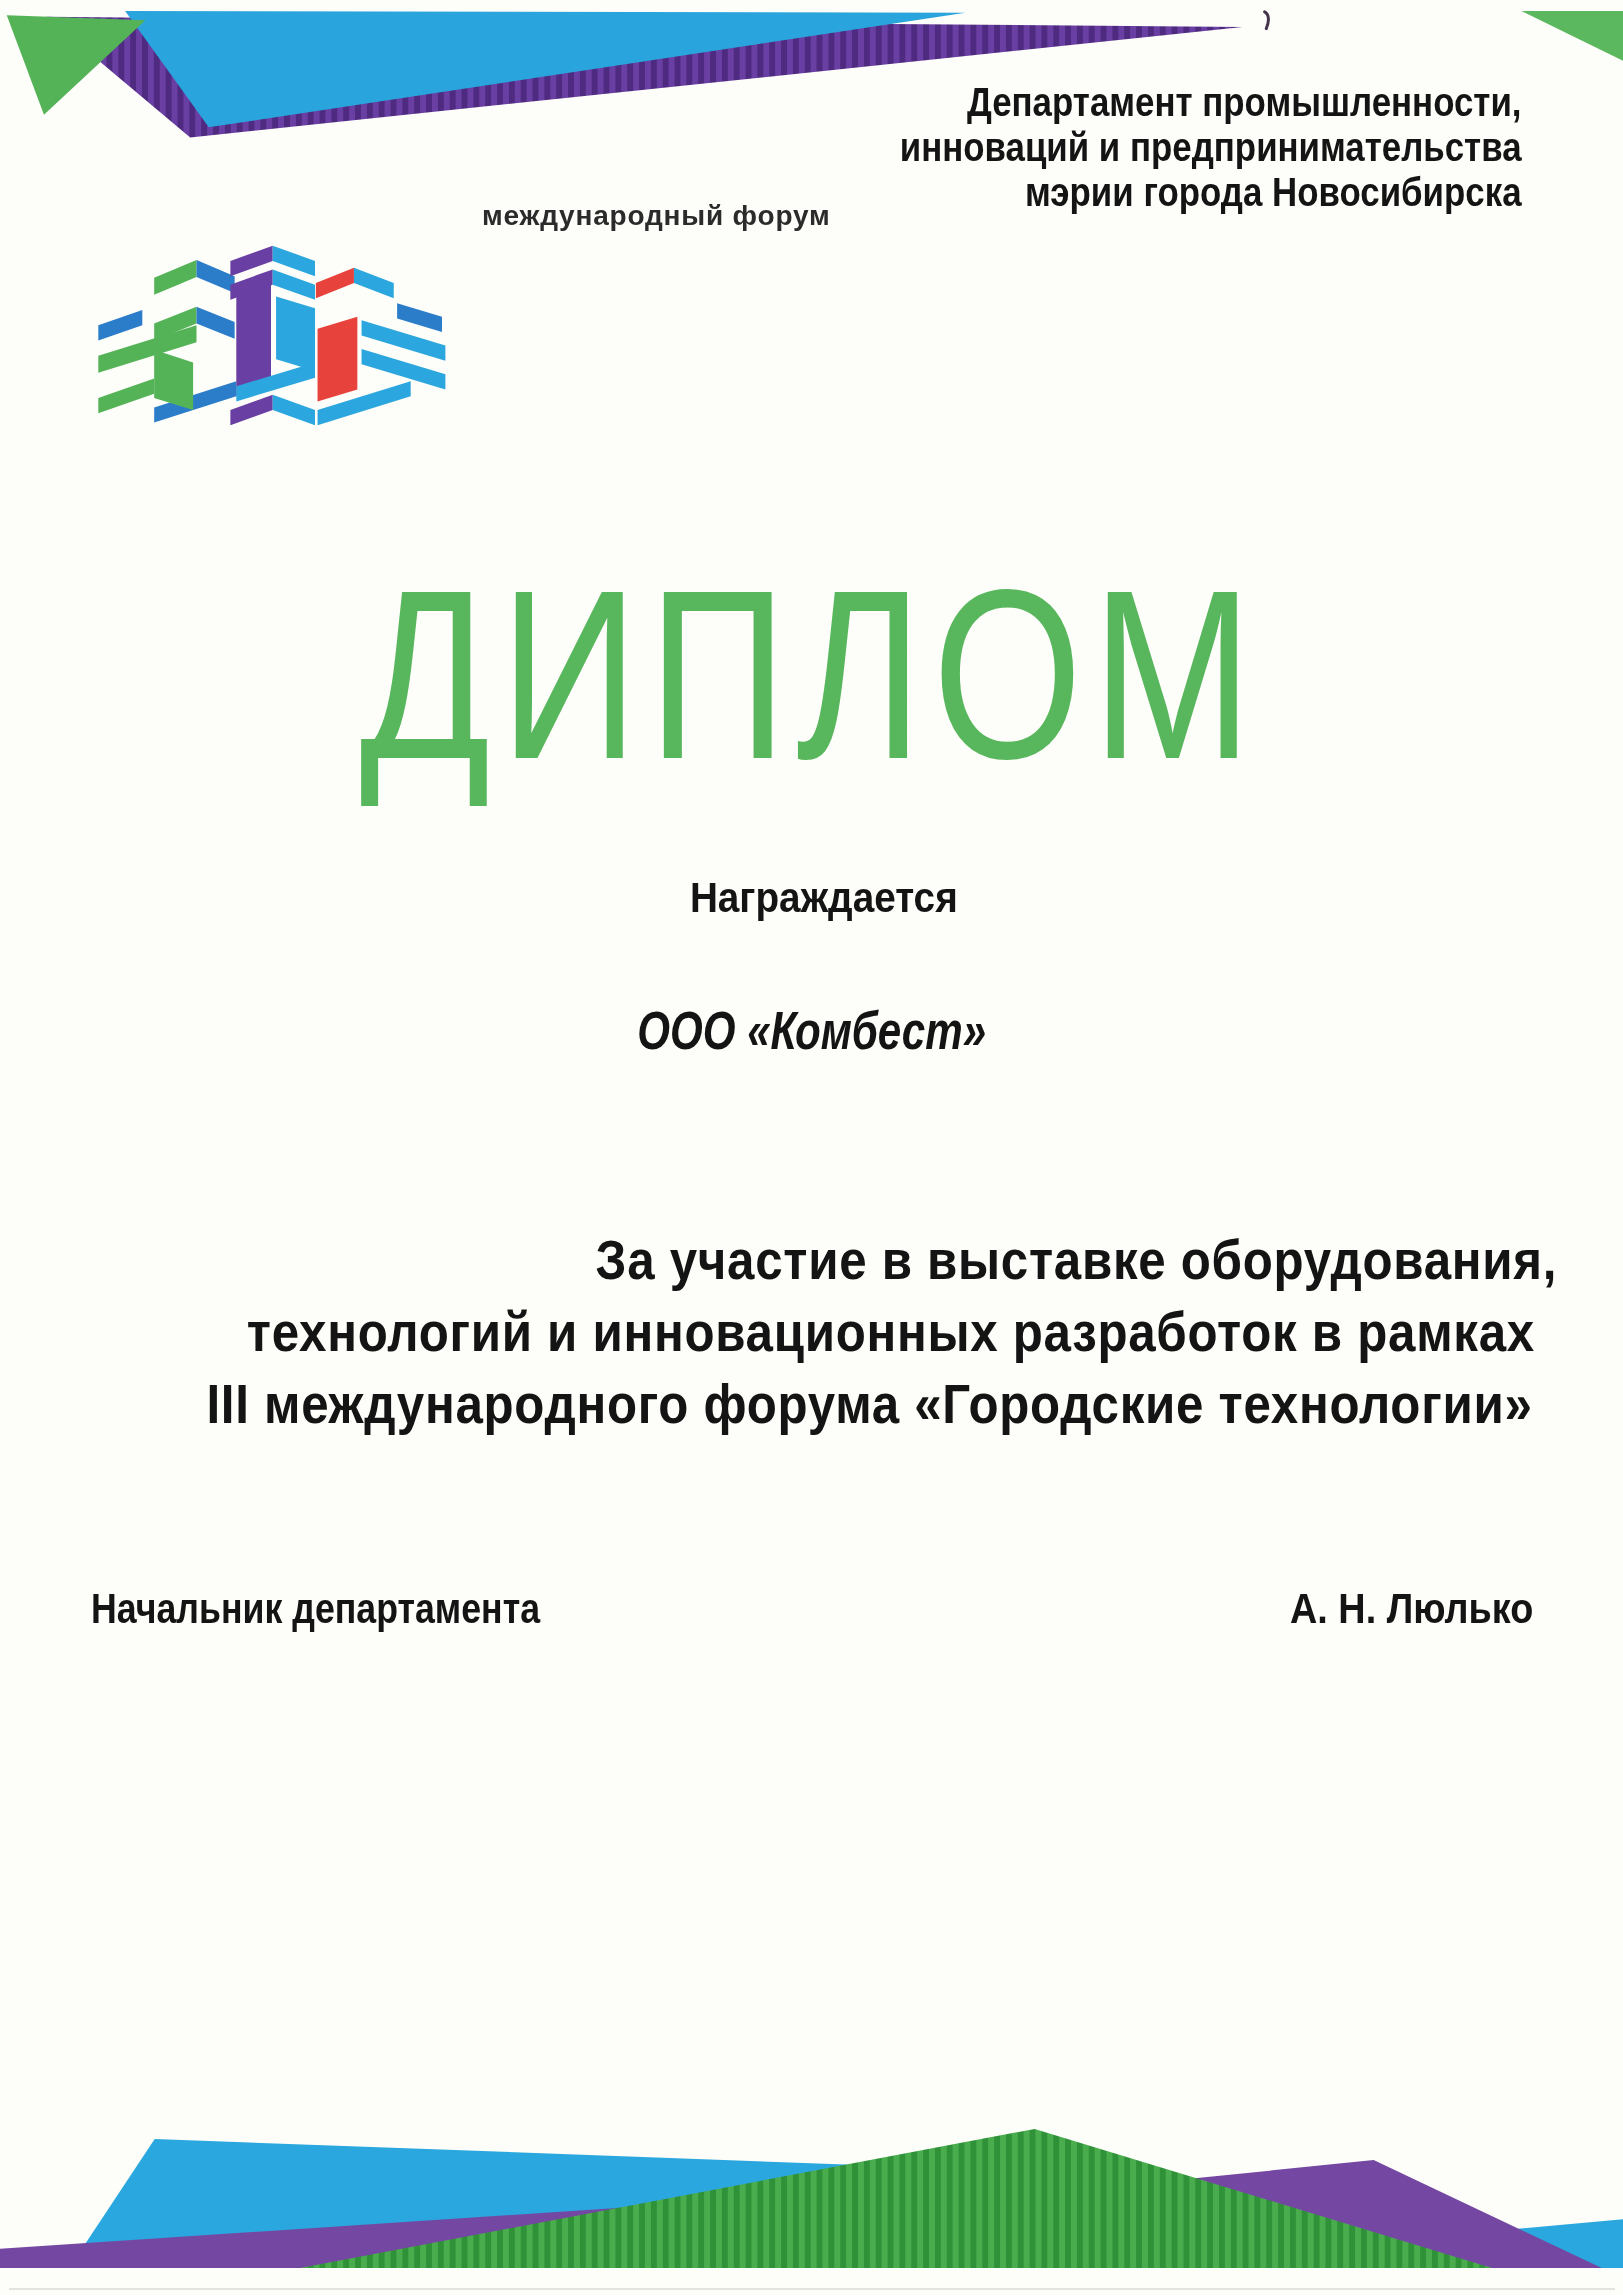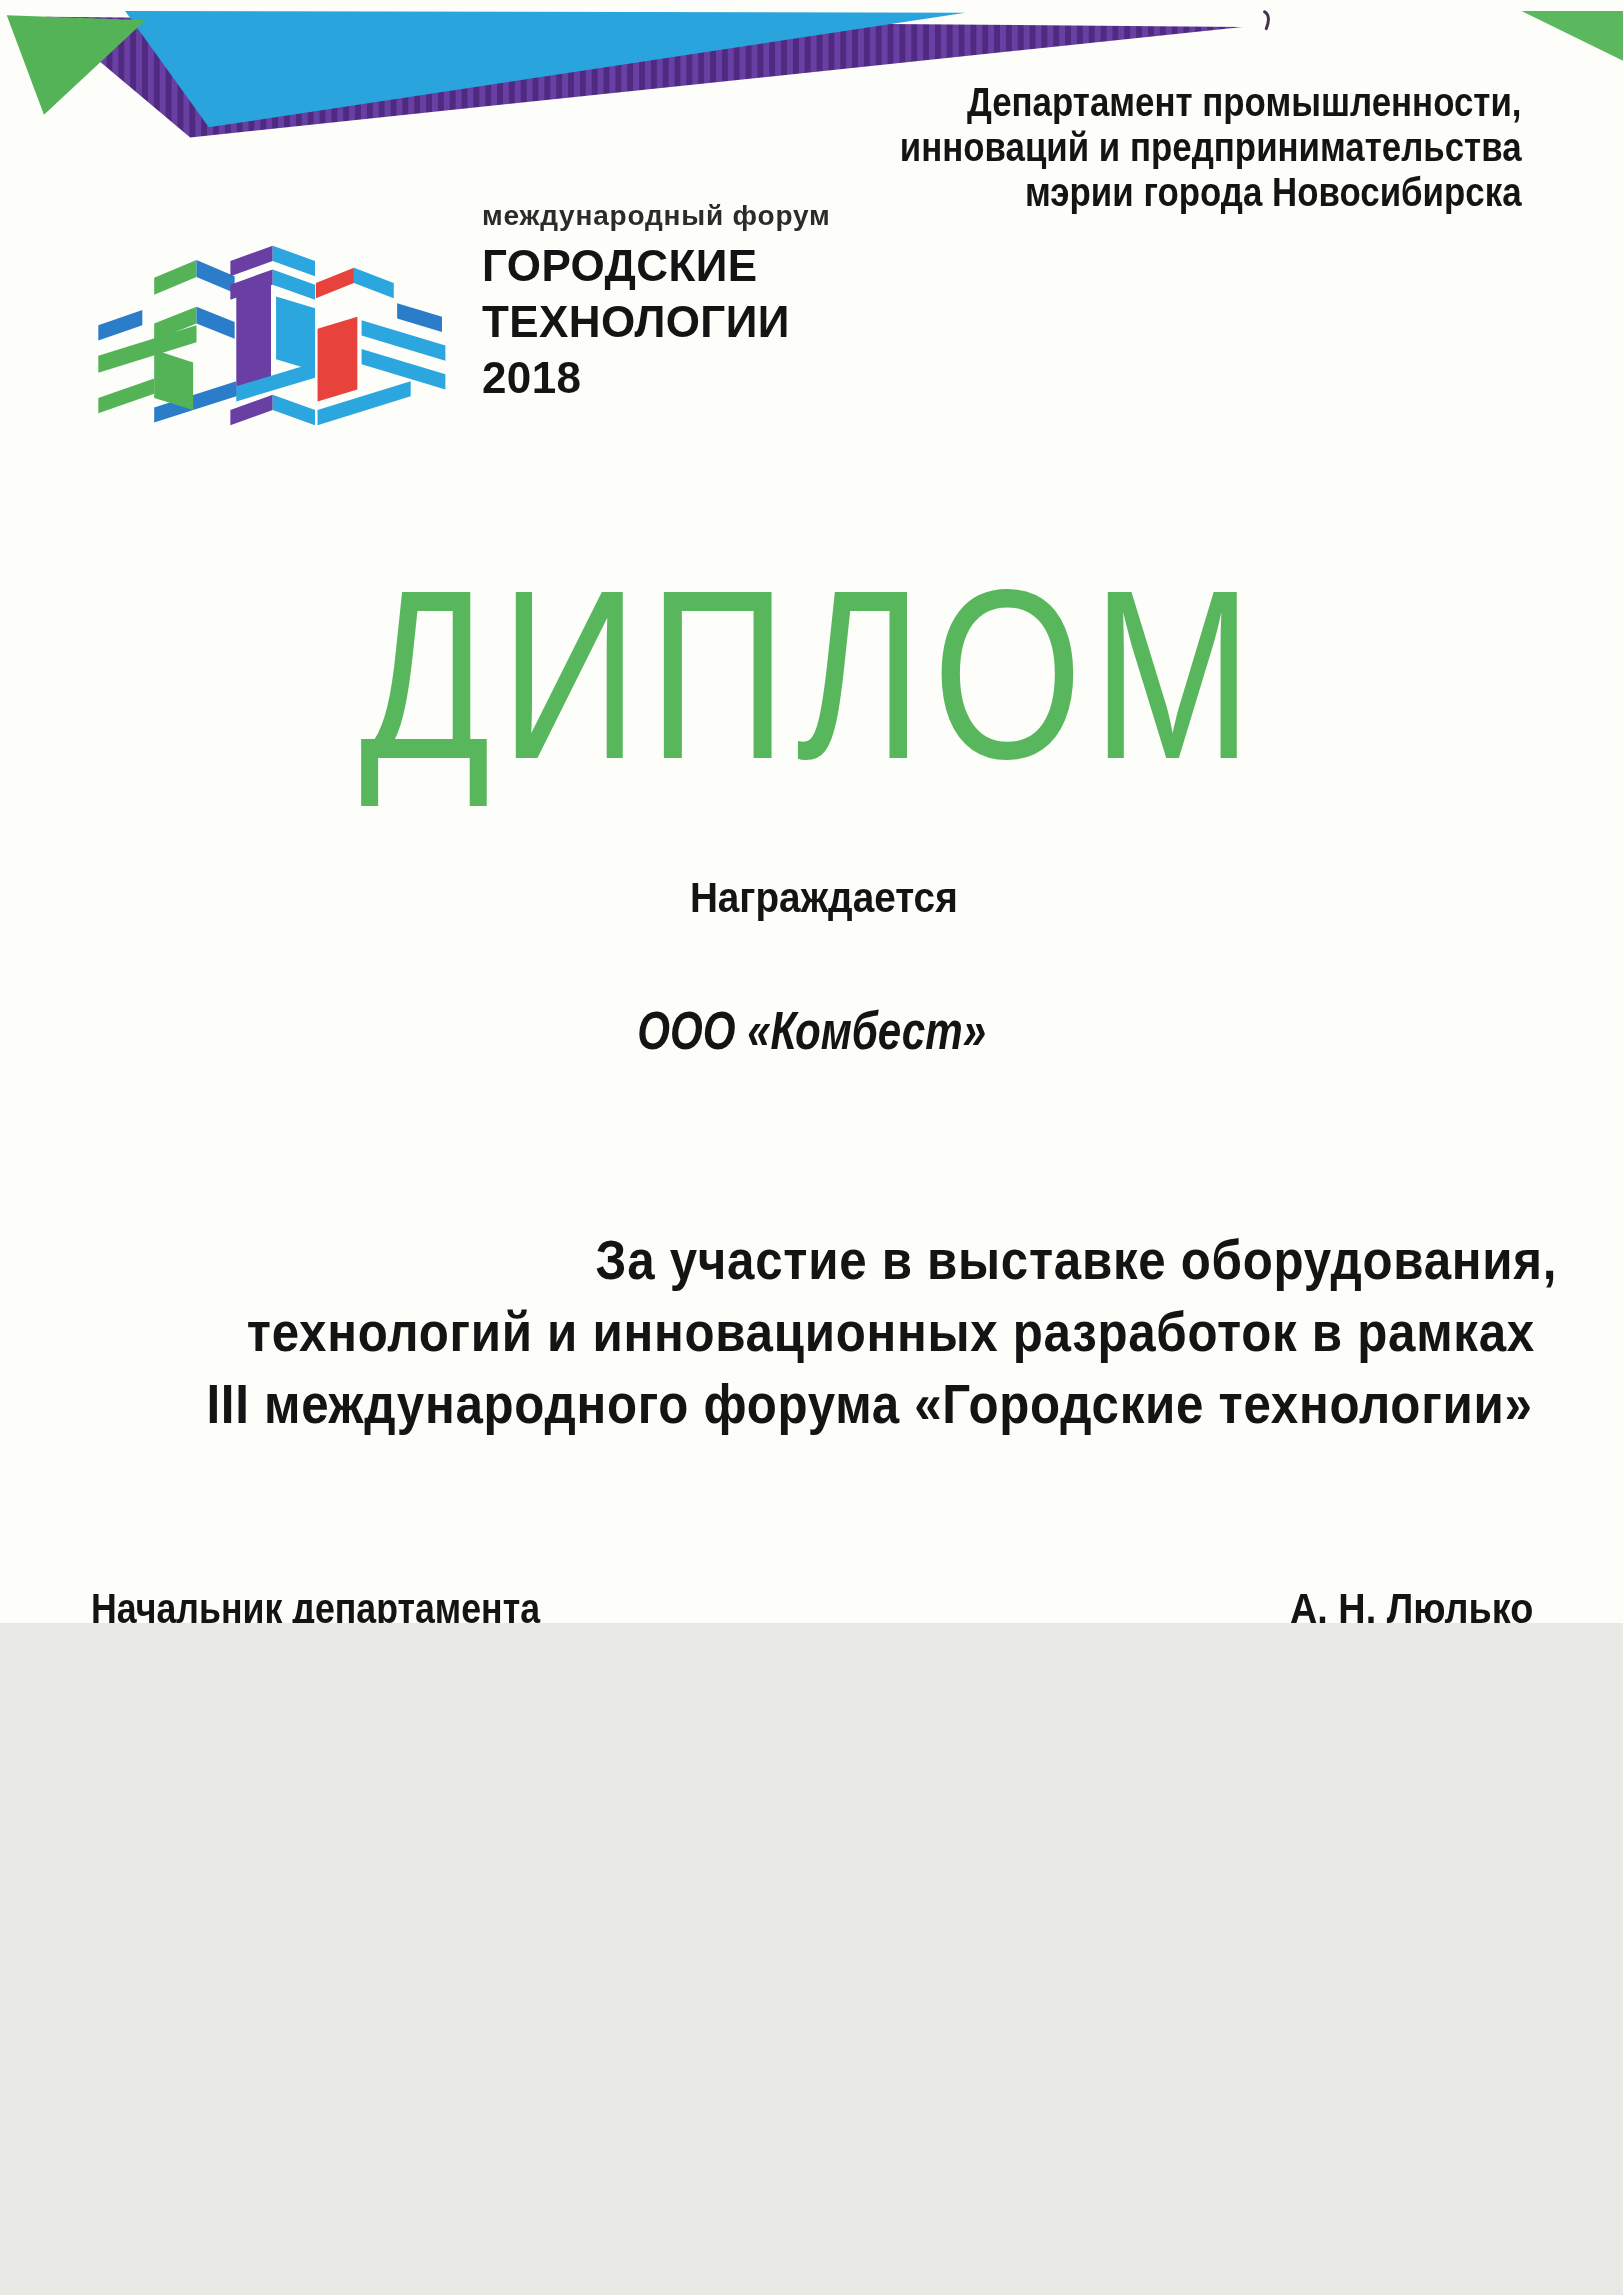--- a/index.html
+++ b/index.html
@@ -1,18 +1,18 @@
 <!DOCTYPE html>
 <html lang="ru" style="font-size:13.5px"><head>
 <meta charset="utf-8">
 <style>
   html,body{margin:0;padding:0;background:#e8e8e4;}
   .sheet{
     position:relative;
-    width:1623px;height:1623px;
+    width:1623px;height:2295px;
     margin:0 auto;
     background:#fdfdf9;
     overflow:hidden;
     font-family:"Liberation Sans", sans-serif;
     color:#141414;
   }
   svg{display:block;}
   .abs{position:absolute;}
 
   
@@ -118,25 +118,20 @@
     <path d="M313,28 L360,46 L360,64 L313,46 Z" fill="#2ba6de"></path>
     <path d="M270,100 L317,86 L317,172 L270,186 Z" fill="#e8423d"></path>
     <path d="M364,70 L417,86 L417,104 L364,88 Z" fill="#2b7dc9"></path>
     <path d="M322,90 L421,120 L421,138 L322,108 Z" fill="#2ba6de"></path>
     <path d="M322,124 L421,154 L421,172 L322,142 Z" fill="#2ba6de"></path>
     <path d="M270,196 L380,162 L380,180 L270,214 Z" fill="#2ba6de"></path>
   </svg>
 
   <div class="abs forum-text">
     <div class="forum-label">международный форум</div>
-    <div class="forum-title">
-      <div>ГОРОДСКИЕ</div>
-      <div>ТЕХНОЛОГИИ</div>
-      <div>2018</div>
-    </div>
   </div>
 
   <div class="abs diploma-title">
     <span class="squeeze">ДИПЛОМ</span>
   </div>
 
   <div class="abs center-line awarded">
     <span class="squeeze90">Награждается</span>
   </div>
 

